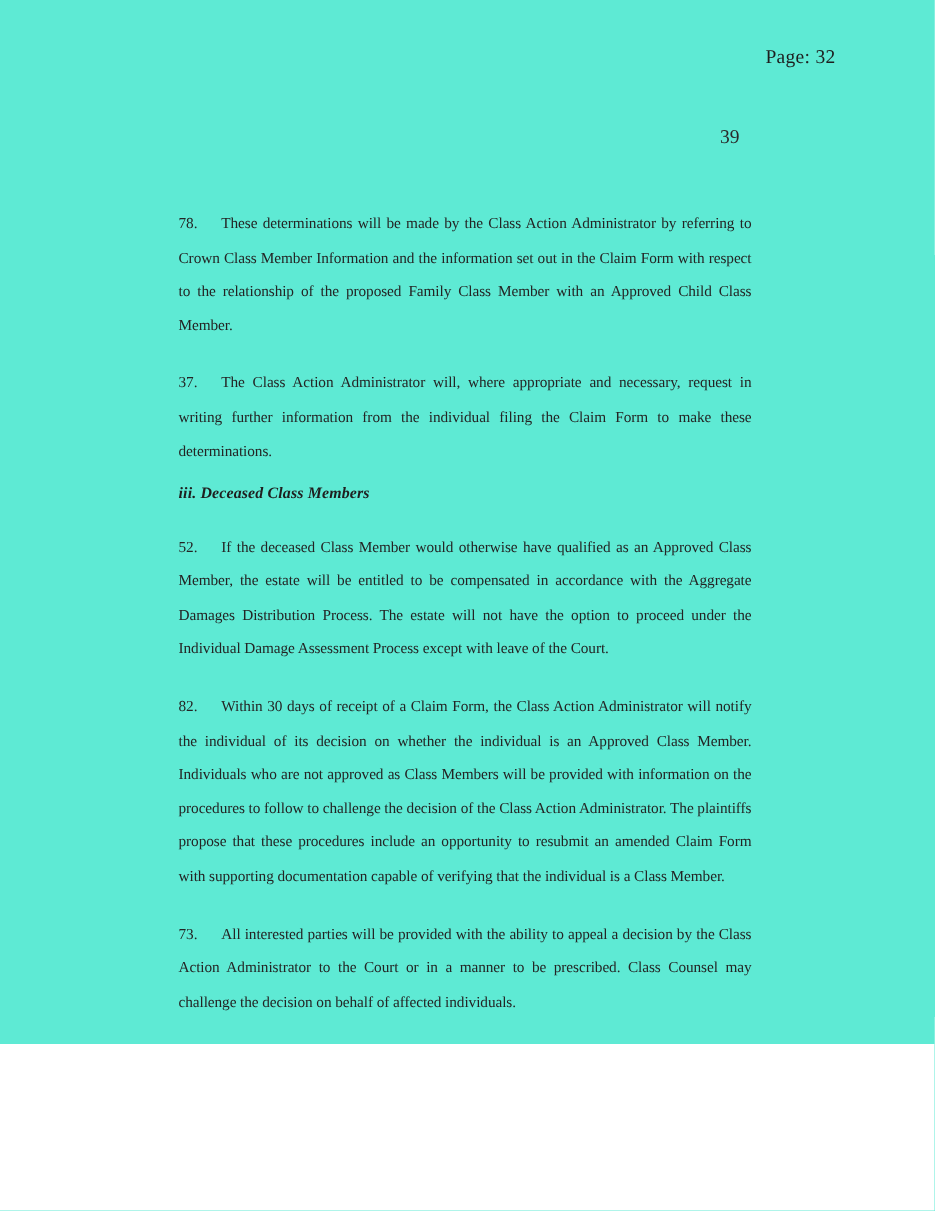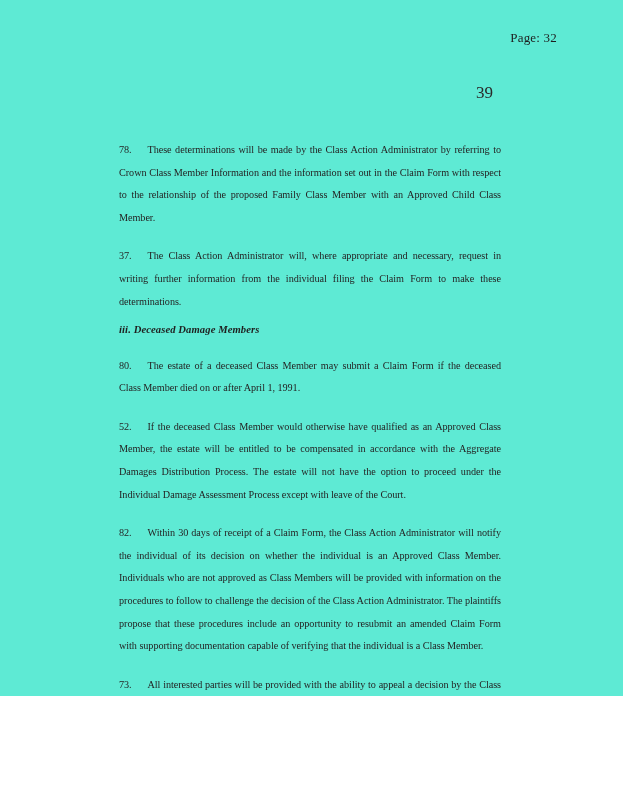--- a/index.html
+++ b/index.html
@@ -27,21 +27,21 @@
       right: 66px;
       font-size: 13px;
       letter-spacing: 0.2px;
       color: #1e1e1e;
       white-space: nowrap;
     }
     .doc-page-number {
       position: absolute;
       top: 83px;
       right: 130px;
-      font-size: 17px;
+      font-size: 13px;
       color: #2a2a2a;
     }
     .content {
       position: absolute;
       left: 119px;
       top: 123px;
       width: 382px;
       font-size: 10.2px;
       line-height: 22.6px;
       letter-spacing: -0.05px;
@@ -74,23 +74,22 @@
   <div class="viewer-label">Page: 32</div>
 
   <div class="doc-page-number">39</div>
 
   <div class="content">
 
     <p class="para"><span class="pnum">78.</span><span>These determinations will be made by the Class Action Administrator by referring to Crown Class Member Information and the information set out in the Claim Form with respect to the relationship of the proposed Family Class Member with an Approved Child Class Member.</span></p>
 
     <p class="para"><span class="pnum">37.</span><span>The Class Action Administrator will, where appropriate and necessary, request in writing further information from the individual filing the Claim Form to make these determinations.</span></p>
 
-    <h3 class="subheading">iii. Deceased Damage Members</h3>
+    <h3 class="subheading">iii. Deceased Class Members</h3>
 
-    <p class="para"><span class="pnum">80.</span><span>The estate of a deceased Class Member may submit a Claim Form if the deceased Class Member died on or after April 1, 1991.</span></p>
 
     <p class="para"><span class="pnum">52.</span><span>If the deceased Class Member would otherwise have qualified as an Approved Class Member, the estate will be entitled to be compensated in accordance with the Aggregate Damages Distribution Process. The estate will not have the option to proceed under the Individual Damage Assessment Process except with leave of the Court.</span></p>
 
 
     <p class="para"><span class="pnum">82.</span><span>Within 30 days of receipt of a Claim Form, the Class Action Administrator will notify the individual of its decision on whether the individual is an Approved Class Member. Individuals who are not approved as Class Members will be provided with information on the procedures to follow to challenge the decision of the Class Action Administrator. The plaintiffs propose that these procedures include an opportunity to resubmit an amended Claim Form with supporting documentation capable of verifying that the individual is a Class Member.</span></p>
 
     <p class="para"><span class="pnum">73.</span><span>All interested parties will be provided with the ability to appeal a decision by the Class Action Administrator to the Court or in a manner to be prescribed. Class Counsel may challenge the decision on behalf of affected individuals.</span></p>
 
   </div>
 </div>

